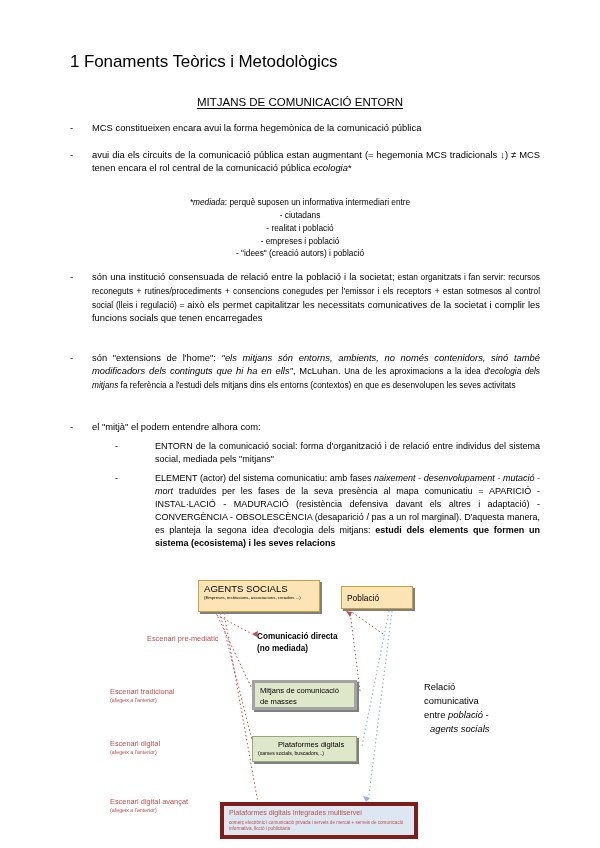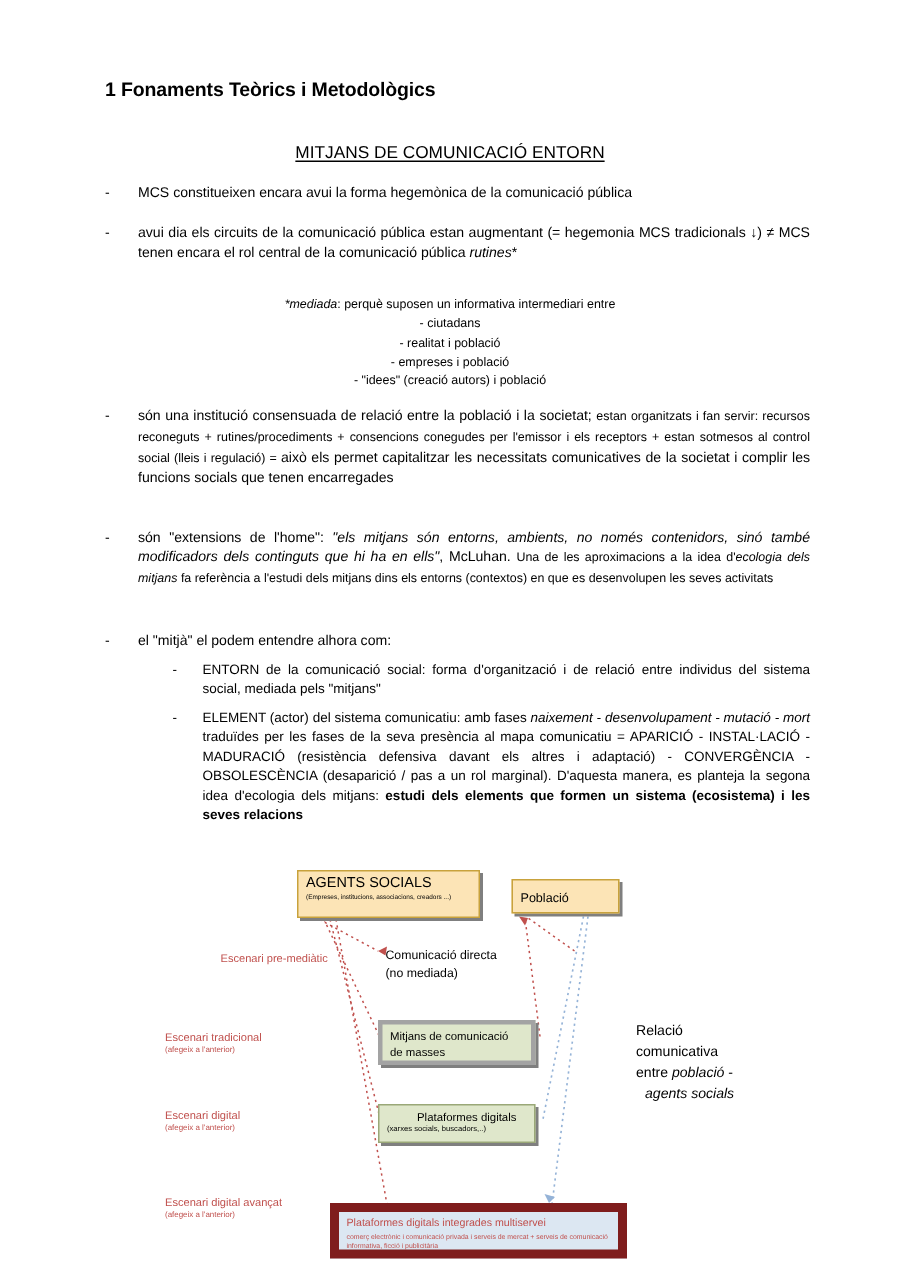--- a/index.html
+++ b/index.html
@@ -21,22 +21,22 @@
     height: 848px;
     padding: 0;
     box-sizing: border-box;
   }
 
   
   .doc-title {
     position: absolute;
     left: 70px;
     top: 52px;
-    font-size: 13px;
-    font-weight: bold;
+    font-size: 17px;
+    font-weight: normal;
     letter-spacing: -0.1px;
   }
   .section-title {
     position: absolute;
     left: 0;
     right: 0;
     top: 96px;
     text-align: center;
     font-size: 11.5px;
     text-decoration: underline;
@@ -81,21 +81,21 @@
   }
 
   
   .subbullet {
     position: absolute;
     display: flex;
     font-size: 9px;
     line-height: 1.45;
   }
   .subbullet .dash { width: 20px; flex: 0 0 20px; }
-  .subbullet .body { flex: 1 1 auto; text-align: justify; }
+  .subbullet .body { flex: 1 1 auto; text-align: justify; margin-left: 20px; }
   .sb1 { left: 115px; width: 425px; top: 440px; }
   .sb2 { left: 115px; width: 425px; top: 472px; }
 
   
   .diagram {
     position: absolute;
     left: 0;
     top: 560px;
     width: 600px;
     height: 288px;
@@ -126,21 +126,21 @@
     background: #fce4b6;
     border: 1px solid #c8a23c;
     box-shadow: 2px 2px 0 #7f7f7f;
     display: flex; align-items: center;
   }
   #poblacio-box .t1 { font-size: 8.4px; }
 
   
   #comunicacio-directa {
     left: 252px; top: 68px; width: 130px;
-    font-size: 8.2px; line-height: 1.45;
+    font-size: 8.2px; line-height: 1.45; font-weight: bold;
   }
 
   
   #mitjans-box {
     left: 252px; top: 120px; width: 105px; height: 30px;
     background: #dfe7cb;
     border: 3px solid #a3a3a3;
     box-shadow: 2px 2px 0 #7f7f7f;
     font-size: 7.6px; line-height: 1.42;
   }
@@ -151,21 +151,21 @@
     border: 1px solid #9aa878;
     box-shadow: 2px 2px 0 #7f7f7f;
   }
   #plataformes-box .t1 { font-size: 7.6px; line-height: 1.2; padding-left: 20px; }
   #plataformes-box .t2 { font-size: 5.1px; line-height: 1.3; margin-top: 1px; }
 
   
   #multiservei-box {
     left: 220px; top: 242px; width: 198px; height: 37px;
     background: #dce7f2;
-    border: 6px solid #7f1d1d;
+    border: 4px solid #7f1d1d;
     color: #c0504d;
   }
   #multiservei-box .t1 { font-size: 7.1px; line-height: 1.2; }
   #multiservei-box .t2 { font-size: 4.6px; line-height: 1.35; margin-top: 2px; }
 
   
   .scenlabel {
     position: absolute;
     color: #c0504d;
   }
@@ -195,21 +195,21 @@
     <span>MITJANS DE COMUNICACIÓ ENTORN</span>
   </div>
 
   <div class="bullet b1">
     <span class="dash">-</span>
     <span class="body">MCS constitueixen encara avui la forma hegemònica de la comunicació pública</span>
   </div>
 
   <div class="bullet b2">
     <span class="dash">-</span>
-    <span class="body"><span>avui dia els circuits de la comunicació pública estan augmentant (= hegemonia MCS tradicionals ↓) ≠ MCS tenen encara el rol central de la comunicació pública </span><span class="ital">rutines</span><span>*</span></span>
+    <span class="body"><span>avui dia els circuits de la comunicació pública estan augmentant (= hegemonia MCS tradicionals ↓) ≠ MCS tenen encara el rol central de la comunicació pública </span><span class="ital">ecologia</span><span>*</span></span>
   </div>
 
   <div class="note">
     <div><span class="ital">*mediada</span><span>: perquè suposen un informativa intermediari entre</span></div>
     <div>- ciutadans</div>
     <div>- realitat i població</div>
     <div>- empreses i població</div>
     <div>- "idees" (creació autors) i població</div>
   </div>
 

